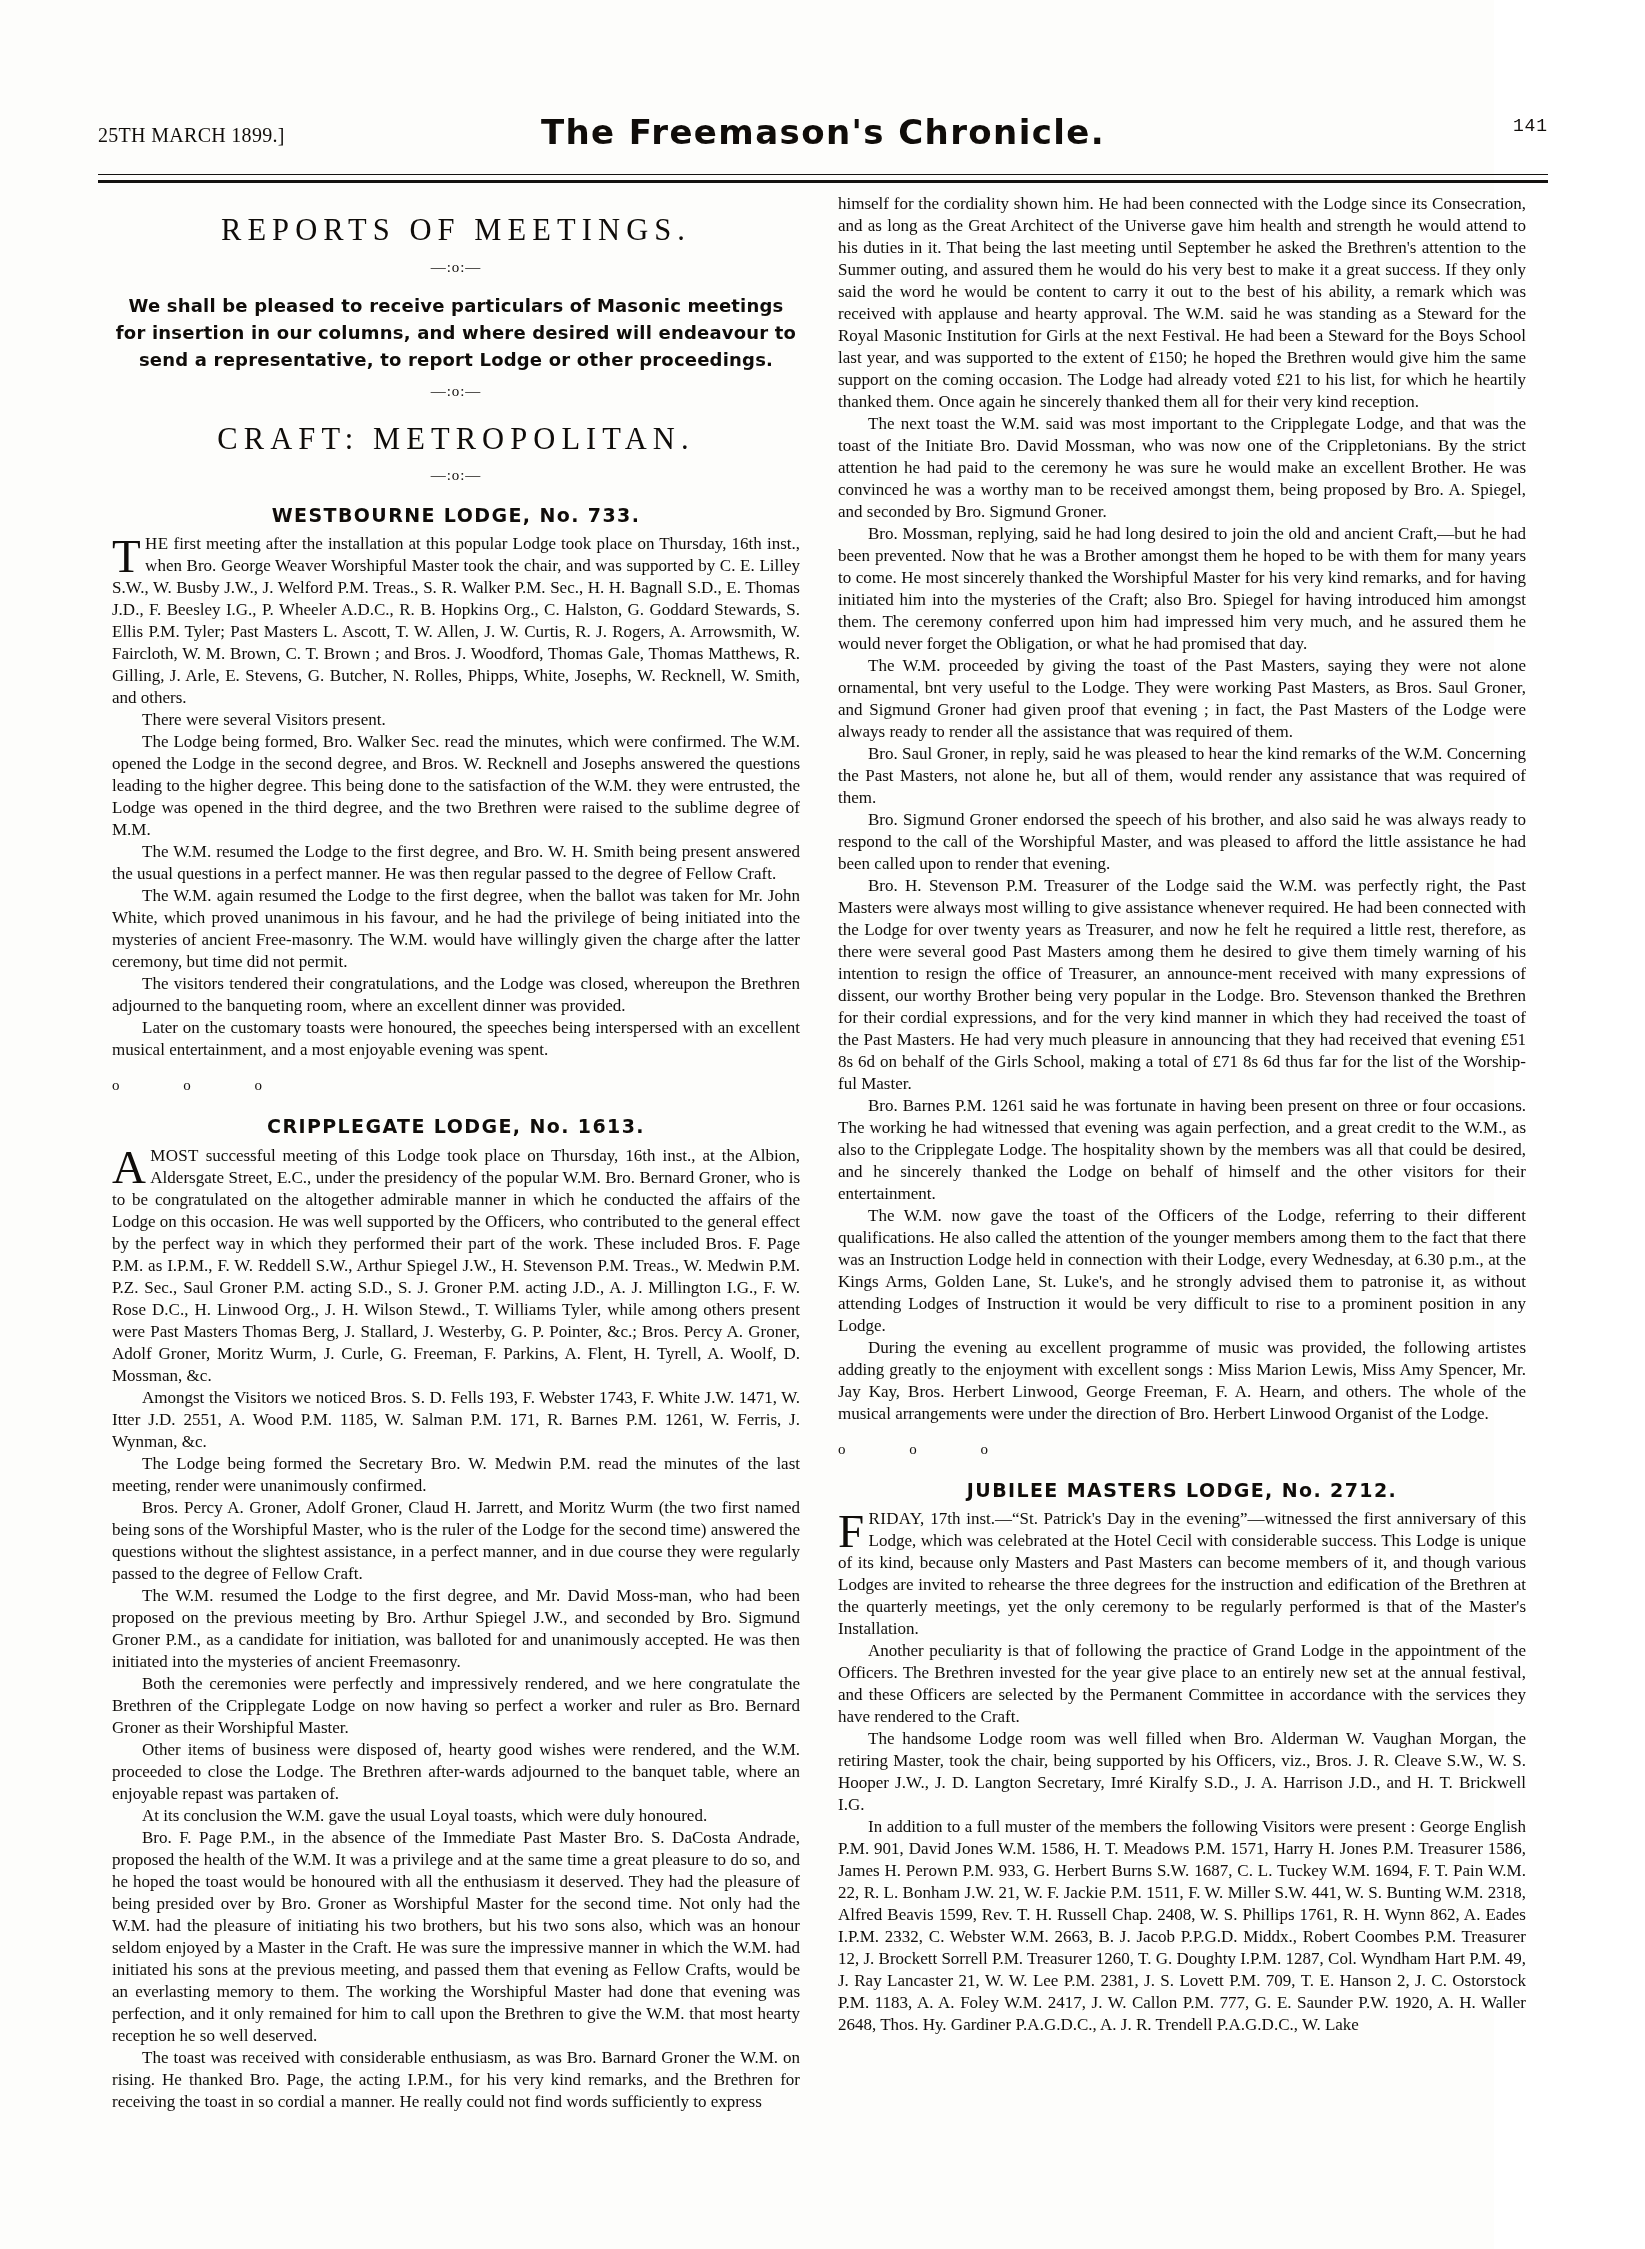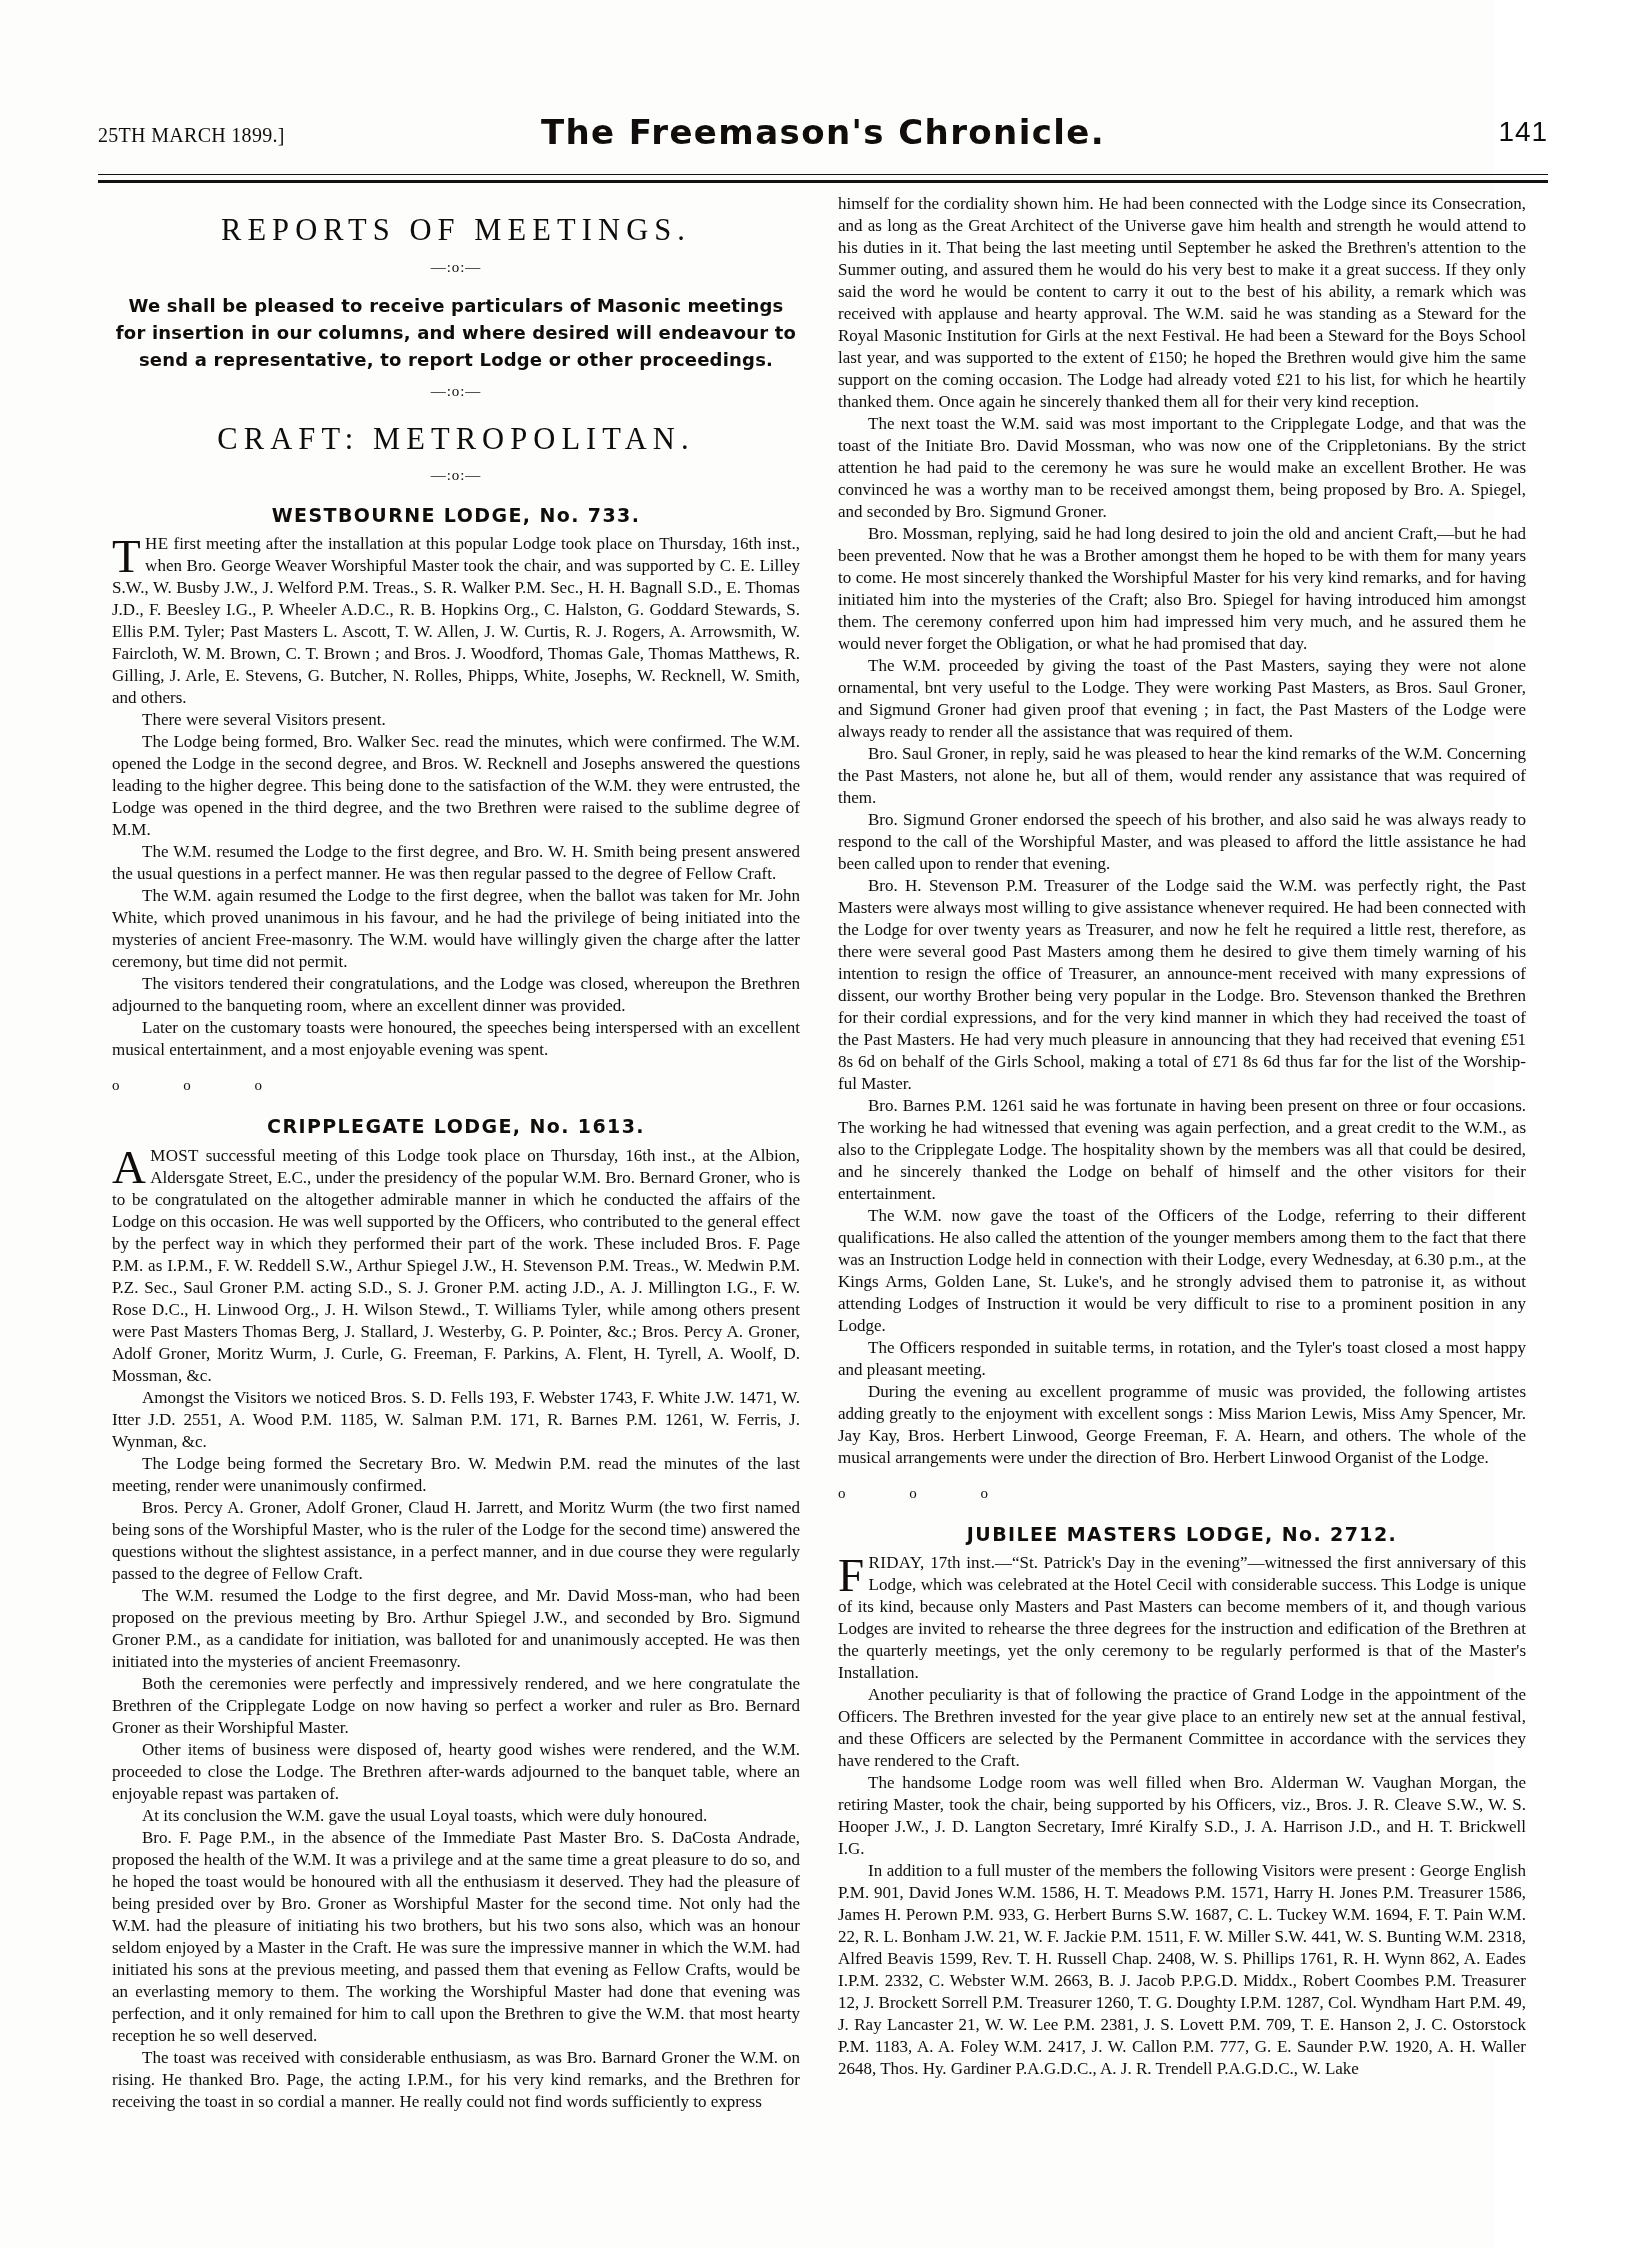--- a/index.html
+++ b/index.html
@@ -50,22 +50,22 @@
     font-family: "DejaVu Sans", sans-serif;
     font-weight: bold;
     font-size: 34px;
     letter-spacing: 1.4px;
     white-space: nowrap;
   }
   .masthead-page {
     position: absolute;
     right: 0;
     top: 3.5px;
-    font-family: Liberation Sans, sans-serif;
-    font-size: 28px;
+    font-family: Liberation Mono, monospace;
+    font-size: 18px;
     font-weight: normal;
     letter-spacing: 0.9px;
   }
   .rule-double {
     position: absolute;
     left: 98px;
     top: 174px;
     width: 1450px;
     height: 5.2px;
     border-top: 1.7px solid #141210;
@@ -213,21 +213,20 @@
 
     <p class="body noindent">himself for the cordiality shown him.  He had been connected with the Lodge since its Consecration, and as long as the Great Architect of the Universe gave him health and strength he would attend to his duties in it. That being the last meeting until September he asked the Brethren's attention to the Summer outing, and assured them he would do his very best to make it a great success.  If they only said the word he would be content to carry it out to the best of his ability, a remark which was received with applause and hearty approval.  The W.M. said he was standing as a Steward for the Royal Masonic Institution for Girls at the next Festival.  He had been a Steward for the Boys School last year, and was supported to the extent of £150; he hoped the Brethren would give him the same support on the coming occasion.  The Lodge had already voted £21 to his list, for which he heartily thanked them.  Once again he sincerely thanked them all for their very kind reception.</p>
     <p class="body">The next toast the W.M. said was most important to the Cripplegate Lodge, and that was the toast of the Initiate Bro. David Mossman, who was now one of the Crippletonians.  By the strict attention he had paid to the ceremony he was sure he would make an excellent Brother.  He was convinced he was a worthy man to be received amongst them, being proposed by Bro. A. Spiegel, and seconded by Bro. Sigmund Groner.</p>
     <p class="body">Bro. Mossman, replying, said he had long desired to join the old and ancient Craft,—but he had been prevented.  Now that he was a Brother amongst them he hoped to be with them for many years to come.  He most sincerely thanked the Worshipful Master for his very kind remarks, and for having initiated him into the mysteries of the Craft; also Bro. Spiegel for having introduced him amongst them.  The ceremony conferred upon him had impressed him very much, and he assured them he would never forget the Obligation, or what he had promised that day.</p>
     <p class="body">The W.M. proceeded by giving the toast of the Past Masters, saying they were not alone ornamental, bnt very useful to the Lodge.  They were working Past Masters, as Bros. Saul Groner, and Sigmund Groner had given proof that evening ; in fact, the Past Masters of the Lodge were always ready to render all the assistance that was required of them.</p>
     <p class="body">Bro. Saul Groner, in reply, said he was pleased to hear the kind remarks of the W.M.  Concerning the Past Masters, not alone he, but all of them, would render any assistance that was required of them.</p>
     <p class="body">Bro. Sigmund Groner endorsed the speech of his brother, and also said he was always ready to respond to the call of the Worshipful Master, and was pleased to afford the little assistance he had been called upon to render that evening.</p>
     <p class="body">Bro. H. Stevenson P.M. Treasurer of the Lodge said the W.M. was perfectly right, the Past Masters were always most willing to give assistance whenever required.  He had been connected with the Lodge for over twenty years as Treasurer, and now he felt he required a little rest, therefore, as there were several good Past Masters among them he desired to give them timely warning of his intention to resign the office of Treasurer, an announce-ment received with many expressions of dissent, our worthy Brother being very popular in the Lodge.  Bro. Stevenson thanked the Brethren for their cordial expressions, and for the very kind manner in which they had received the toast of the Past Masters.  He had very much pleasure in announcing that they had received that evening £51 8s 6d on behalf of the Girls School, making a total of £71 8s 6d thus far for the list of the Worship-ful Master.</p>
     <p class="body">Bro. Barnes P.M. 1261 said he was fortunate in having been present on three or four occasions.  The working he had witnessed that evening was again perfection, and a great credit to the W.M., as also to the Cripplegate Lodge.  The hospitality shown by the members was all that could be desired, and he sincerely thanked the Lodge on behalf of himself and the other visitors for their entertainment.</p>
     <p class="body">The W.M. now gave the toast of the Officers of the Lodge, referring to their different qualifications.  He also called the attention of the younger members among them to the fact that there was an Instruction Lodge held in connection with their Lodge, every Wednesday, at 6.30 p.m., at the Kings Arms, Golden Lane, St. Luke's, and he strongly advised them to patronise it, as without attending Lodges of Instruction it would be very difficult to rise to a prominent position in any Lodge.</p>
-    <p class="body">The Officers responded in suitable terms, in rotation, and the Tyler's toast closed a most happy and pleasant meeting.</p>
     <p class="body">During the evening au excellent programme of music was provided, the following artistes adding greatly to the enjoyment with excellent songs : Miss Marion Lewis, Miss Amy Spencer, Mr. Jay Kay, Bros. Herbert Linwood, George Freeman, F. A. Hearn, and others.  The whole of the musical arrangements were under the direction of Bro. Herbert Linwood Organist of the Lodge.</p>
 
     <div class="orn-o">o     o     o</div>
 
     <h2 class="sub-head">JUBILEE MASTERS LODGE, No. 2712.</h2>
     <p class="body dropcap">
       <span class="cap">F</span><span class="lead">RIDAY,</span><span> 17th inst.—“St. Patrick's Day in the evening”—witnessed the first anniversary of this Lodge, which was celebrated at the Hotel Cecil with considerable success.  This Lodge is unique of its kind, because only Masters and Past Masters can become members of it, and though various Lodges are invited to rehearse the three degrees for the instruction and edification of the Brethren at the quarterly meetings, yet the only ceremony to be regularly performed is that of the Master's Installation.</span>
     </p>
     <p class="body">Another peculiarity is that of following the practice of Grand Lodge in the appointment of the Officers.  The Brethren invested for the year give place to an entirely new set at the annual festival, and these Officers are selected by the Permanent Committee in accordance with the services they have rendered to the Craft.</p>
     <p class="body">The handsome Lodge room was well filled when Bro. Alderman W. Vaughan Morgan, the retiring Master, took the chair, being supported by his Officers, viz., Bros. J. R. Cleave S.W., W. S. Hooper J.W., J. D. Langton Secretary, Imré Kiralfy S.D., J. A. Harrison J.D., and H. T. Brickwell I.G.</p>

